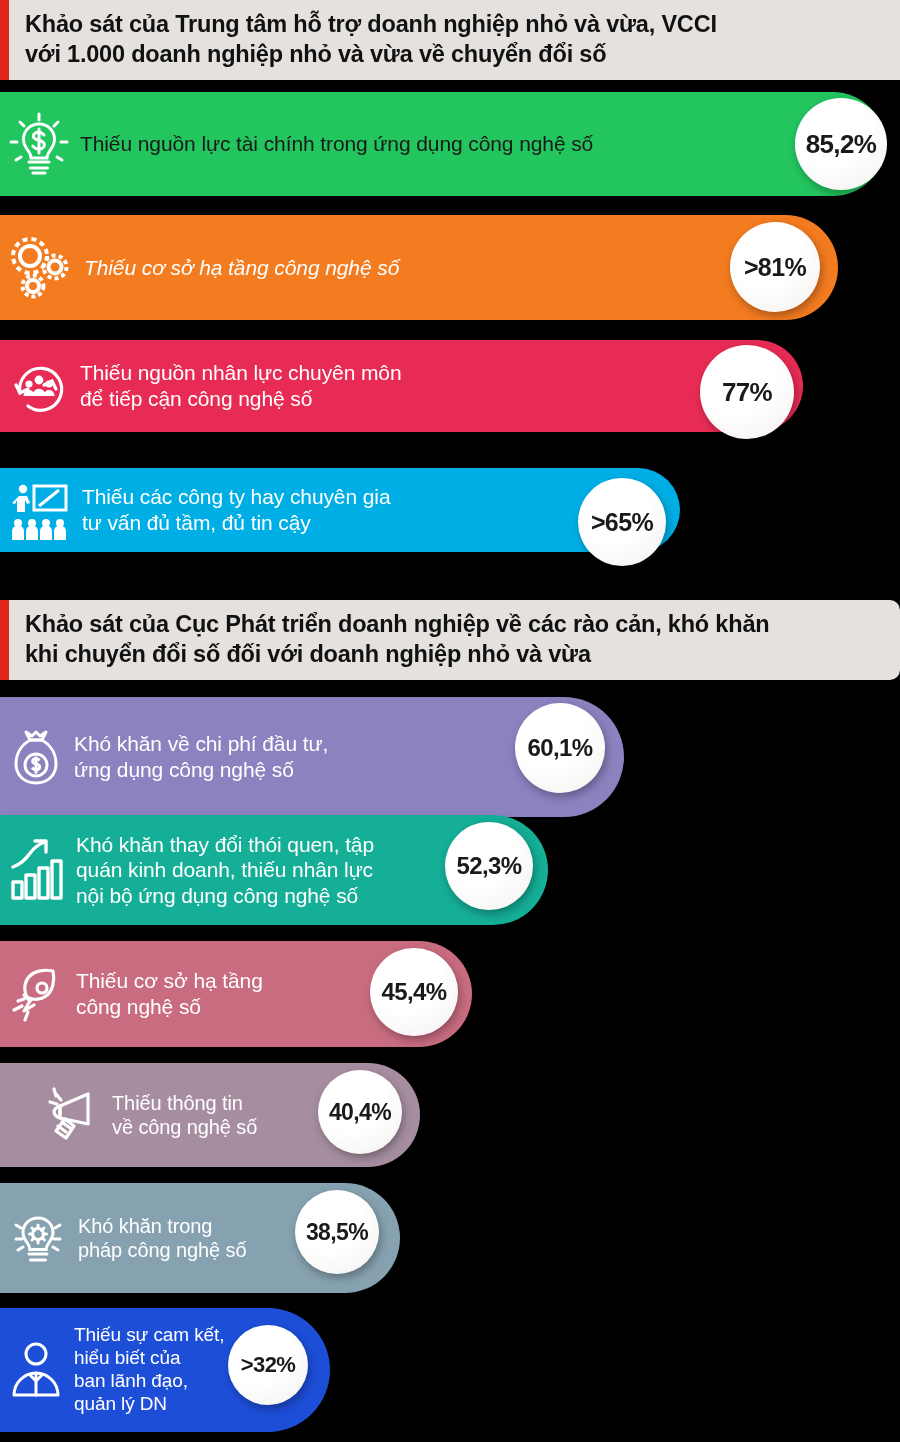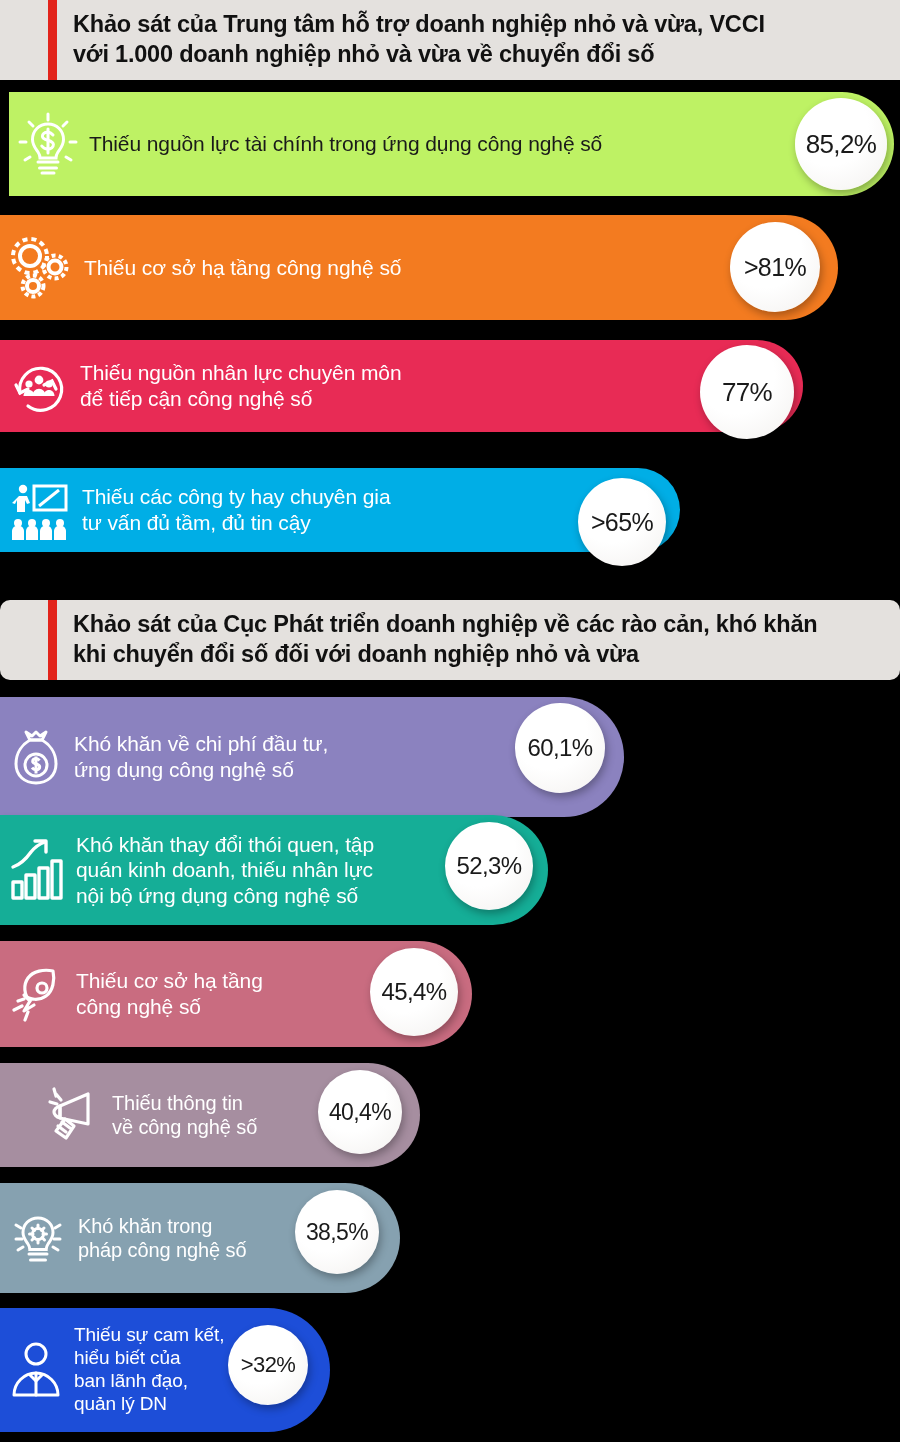--- a/index.html
+++ b/index.html
@@ -18,21 +18,20 @@
   }
 
   
   .section-header {
     position: absolute;
     left: 0;
     width: 900px;
     background: #E4E1DE;
     display: flex;
     align-items: stretch;
-    padding-left: 48px;
   }
   .section-header .redbar {
     width: 9px;
     flex: 0 0 9px;
     background: #E2231A;
   }
   .section-header .htext {
     flex: 1 1 auto;
     padding: 9px 14px 10px 16px;
     color: #111111;
@@ -77,28 +76,28 @@
 
   .bubble {
     position: absolute;
     border-radius: 50%;
     background: radial-gradient(circle at 38% 32%, #FFFFFF 45%, #F2F0EE 100%);
     box-shadow: 2px 4px 8px rgba(0,0,0,0.30);
     display: flex;
     align-items: center;
     justify-content: center;
     color: #1A1A1A;
-    font-weight: normal;
+    font-weight: bold;
     letter-spacing: -0.6px;
     text-align: center;
   }
 
   
-  #bar-1 { top: 92px;  height: 104px; width: 885px; background: #bef264; margin-left: 9px; }
-  #bar-2 { top: 215px; height: 105px; width: 838px; background: #F37B20; }
+  #bar-1 { top: 92px;  height: 104px; width: 885px; background: #22c55e; }
+  #bar-2 { top: 215px; height: 105px; width: 838px; background: #F37B20; font-style: italic; }
   #bar-3 { top: 340px; height: 92px; width: 803px; background: #E82B55; }
   #bar-4 { top: 468px; height: 84px; width: 680px; background: #00AEE6; }
 
   #bubble-1 { top: 98px;  left: 795px; width: 92px;  height: 92px;  font-size: 26px; }
   #bubble-2 { top: 222px; left: 730px; width: 90px;  height: 90px;  font-size: 25px; }
   #bubble-3 { top: 345px; left: 700px; width: 94px;  height: 94px;  font-size: 26px; }
   #bubble-4 { top: 478px; left: 578px; width: 88px;  height: 88px;  font-size: 25px; }
 
   
   #bar-5  { top: 697px;  height: 120px; width: 624px; background: #8B82BF; }

